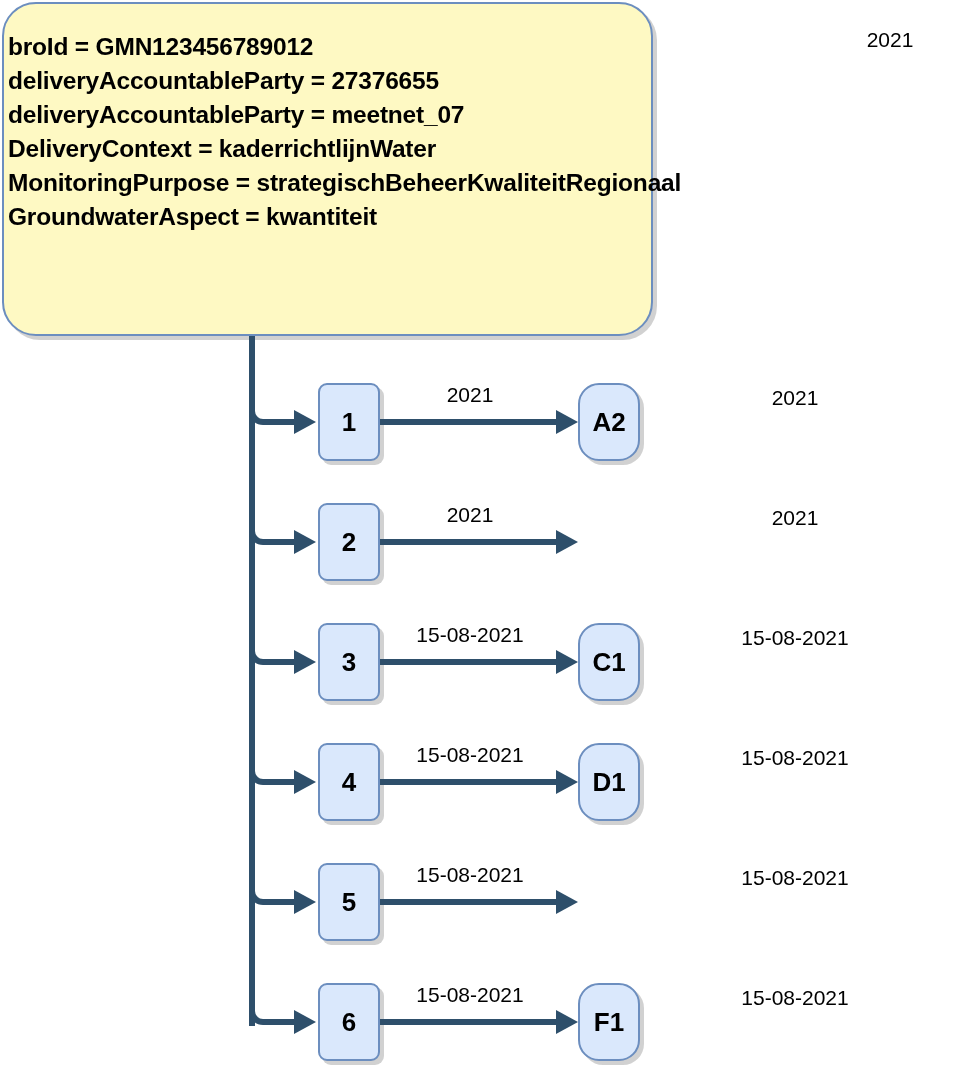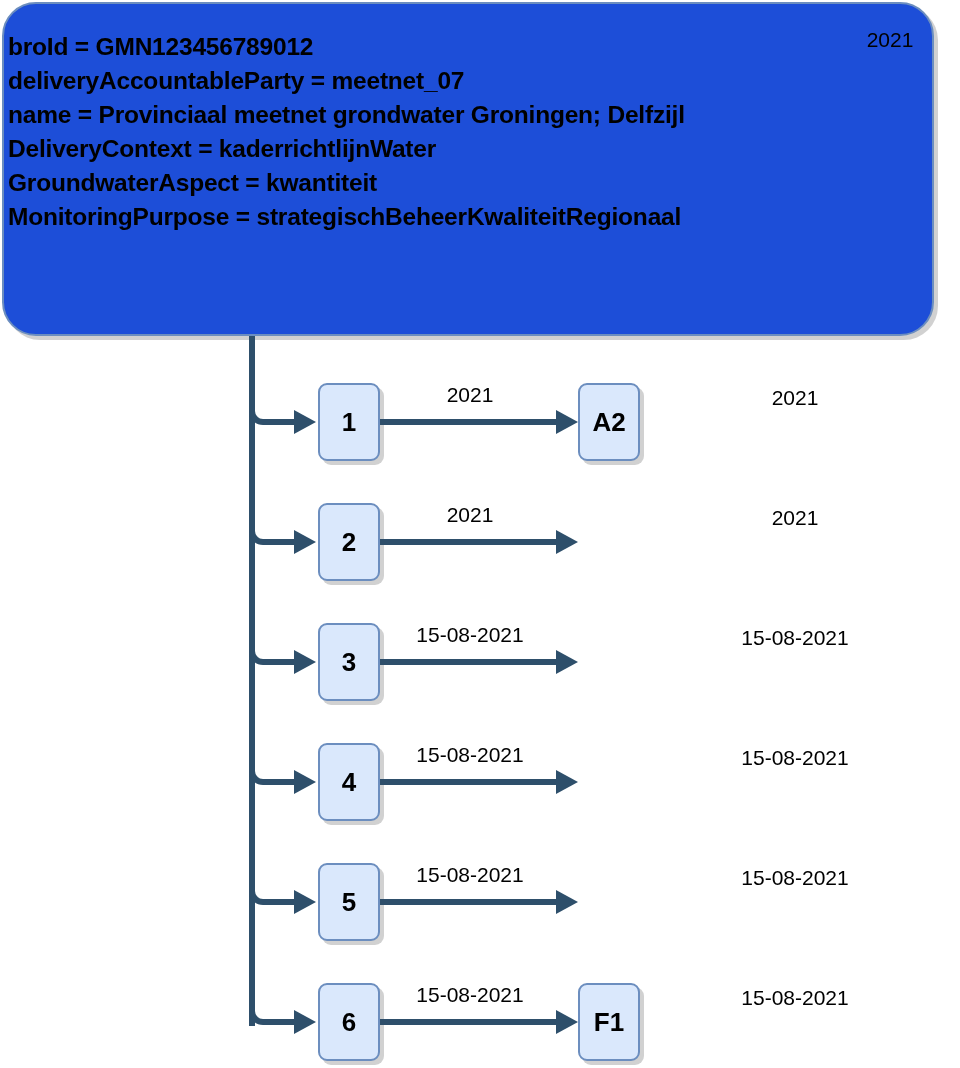--- a/index.html
+++ b/index.html
@@ -21,24 +21,24 @@
     left: 0; top: 0;
     width: 960px;
     height: 1068px;
   }
 
   
   .info-box {
     position: absolute;
     left: 2px;
     top: 2px;
-    width: 932px;
+    width: 651px;
     height: 334px;
     box-sizing: border-box;
-    background: #1d4ed8;
+    background: #fef9c3;
     border: 2px solid #6c8ebf;
     border-radius: 34px;
     box-shadow: 4px 4px 0 0 rgba(0,0,0,0.18);
   }
   .info-lines {
     position: absolute;
     left: 4px;
     top: 26px;
     width: 790px;
   }
@@ -89,20 +89,21 @@
     left: 318px;
     top: 22px;
     width: 62px;
     height: 78px;
   }
   .node-right {
     left: 578px;
     top: 22px;
     width: 62px;
     height: 78px;
+    border-radius: 21px;
   }
 
   
   .shaft {
     position: absolute;
     left: 380px;
     top: 58px;
     width: 178px;
     height: 6px;
     background: #2e4f6b;
@@ -182,25 +183,25 @@
   }
 </style>
 </head>
 <body>
 
 <div id="diagram-canvas">
 
   <div class="info-box">
     <div class="info-lines">
       <div class="info-line">broId = GMN123456789012</div>
+      <div class="info-line">deliveryAccountableParty = 27376655</div>
       <div class="info-line">deliveryAccountableParty = meetnet_07</div>
-      <div class="info-line">name = Provinciaal meetnet grondwater Groningen; Delfzijl</div>
       <div class="info-line">DeliveryContext = kaderrichtlijnWater</div>
+      <div class="info-line">MonitoringPurpose = strategischBeheerKwaliteitRegionaal</div>
       <div class="info-line">GroundwaterAspect = kwantiteit</div>
-      <div class="info-line">MonitoringPurpose = strategischBeheerKwaliteitRegionaal</div>
     </div>
   </div>
 
   <div class="corner-label">2021</div>
 
   <div class="trunk"></div>
 
   <div class="row" style="top:361px">
     <div class="elbow"></div>
     <div class="elbow-shaft"></div>
@@ -225,31 +226,33 @@
   </div>
 
   <div class="row" style="top:601px">
     <div class="elbow"></div>
     <div class="elbow-shaft"></div>
     <div class="elbow-head"></div>
     <div class="node node-left">3</div>
     <div class="shaft"></div>
     <div class="shaft-head"></div>
     <div class="edge-label">15-08-2021</div>
+    <div class="node node-right">C1</div>
     <div class="side-label">15-08-2021</div>
   </div>
 
   <div class="row" style="top:721px">
     <div class="elbow"></div>
     <div class="elbow-shaft"></div>
     <div class="elbow-head"></div>
     <div class="node node-left">4</div>
     <div class="shaft"></div>
     <div class="shaft-head"></div>
     <div class="edge-label">15-08-2021</div>
+    <div class="node node-right">D1</div>
     <div class="side-label">15-08-2021</div>
   </div>
 
   <div class="row" style="top:841px">
     <div class="elbow"></div>
     <div class="elbow-shaft"></div>
     <div class="elbow-head"></div>
     <div class="node node-left">5</div>
     <div class="shaft"></div>
     <div class="shaft-head"></div>

